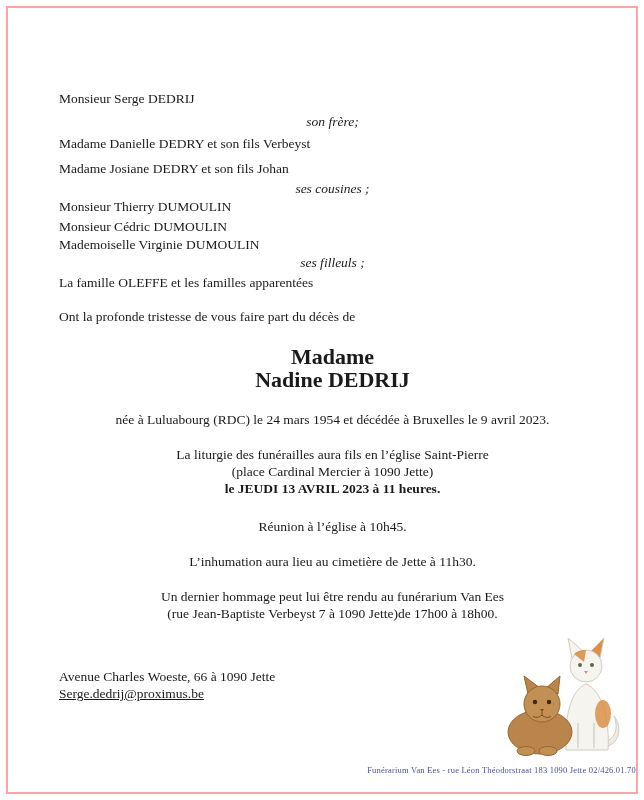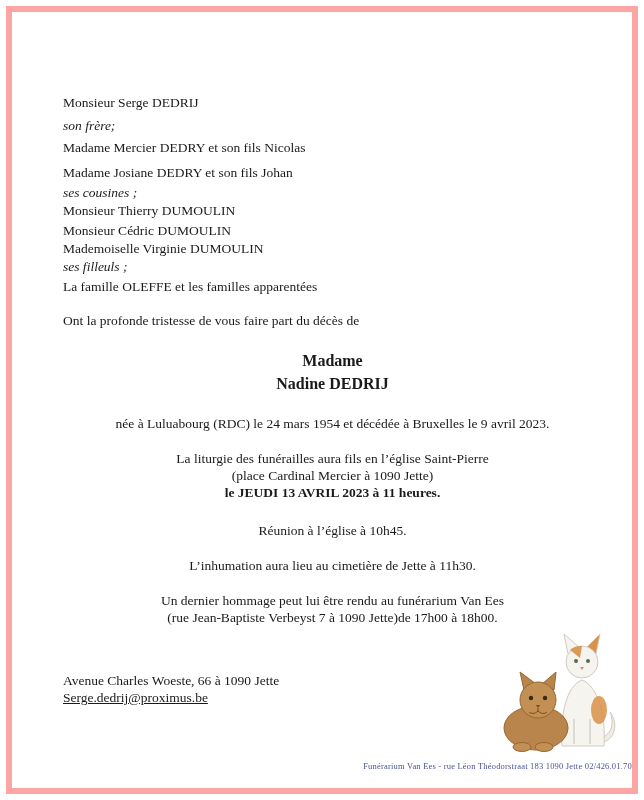--- a/index.html
+++ b/index.html
@@ -6,38 +6,38 @@
   html, body { width: 644px; height: 800px; }
   body {
     background: #ffffff;
     font-family: "Liberation Serif", serif;
     color: #1a1a1a;
     position: relative;
   }
   .page {
     position: absolute;
     inset: 6px;
-    border: 6px solid #fca5a5;
+    border: 2px solid #fca5a5;
     background: #ffffff;
     padding: 82px 30px 0 51px;
     overflow: hidden;
   }
   .line {
     font-size: 13.5px;
     line-height: 17px;
     white-space: pre-wrap;
   }
   .right {
-    text-align: left;
+    text-align: center;
     font-style: italic;
   }
   .center { text-align: center; }
   .bold { font-weight: bold; }
   .title-line {
-    font-size: 16px;
+    font-size: 22px;
     line-height: 23px;
     font-weight: bold;
     text-align: center;
   }
   .email-link {
     color: #1a1a1a;
     text-decoration: underline;
     cursor: pointer;
     text-align: right;
   }
@@ -59,21 +59,21 @@
   }
 </style>
 </head>
 <body>
 
 <div class="page">
 
   <div class="line">Monsieur Serge DEDRIJ</div>
   <div class="line right" style="margin-top:6px">son frère;</div>
 
-  <div class="line" style="margin-top:5px">Madame Mercier DEDRY et son fils Nicolas</div>
+  <div class="line" style="margin-top:5px">Madame Danielle DEDRY et son fils Verbeyst</div>
   <div class="line" style="margin-top:8px">Madame Josiane DEDRY et son fils Johan</div>
   <div class="line right" style="margin-top:3px">ses cousines ;</div>
 
   <div class="line" style="margin-top:1px">Monsieur Thierry DUMOULIN</div>
 
   <div class="line" style="margin-top:3px">Monsieur Cédric DUMOULIN</div>
   <div class="line" style="margin-top:1px">Mademoiselle Virginie DUMOULIN</div>
   <div class="line right" style="margin-top:1px">ses filleuls ;</div>
 
   <div class="line" style="margin-top:3px">La famille OLEFFE et les familles apparentées</div>

